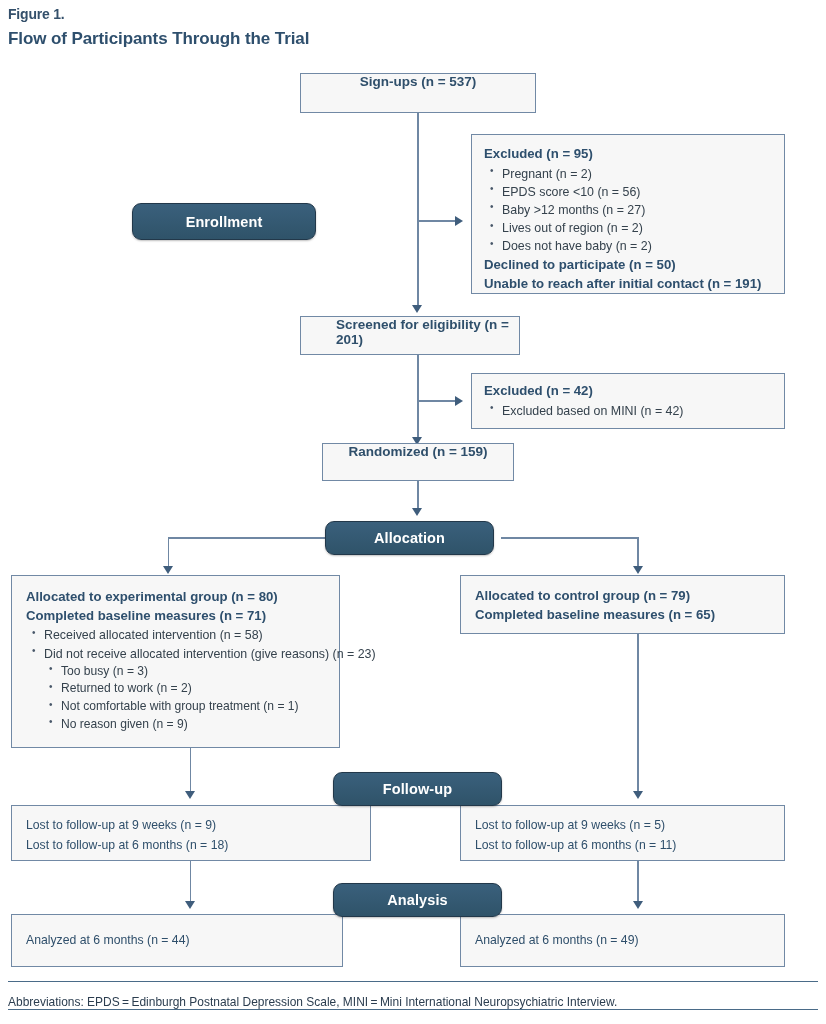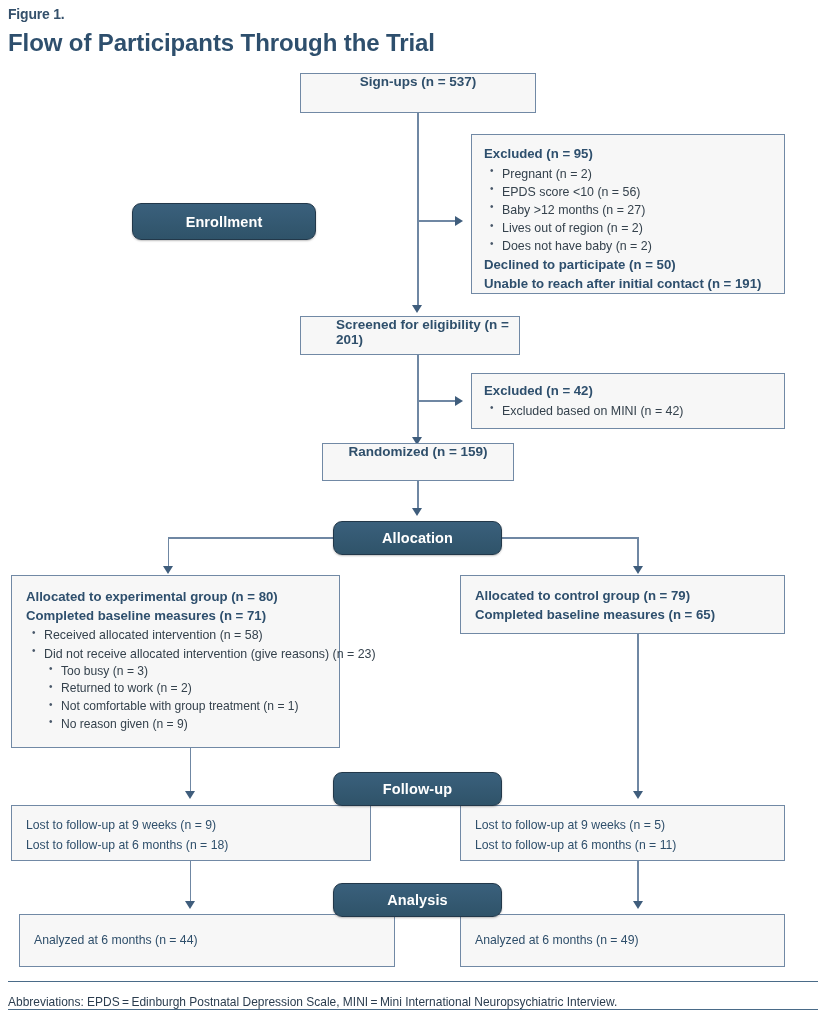--- a/index.html
+++ b/index.html
@@ -32,21 +32,21 @@
     color: #34506b;
     letter-spacing: -0.2px;
     font-family: "Liberation Sans Narrow", "Liberation Sans", sans-serif;
     transform: scaleX(0.90);
     transform-origin: left center;
   }
   .fig-title {
     position: absolute;
     left: 8px;
     top: 29px;
-    font-size: 24px;
+    font-size: 17px;
     font-weight: 700;
     color: #2e4f6d;
     letter-spacing: -0.1px;
   }
 
   
   .box {
     position: absolute;
     box-sizing: border-box;
     background: #f7f7f7;
@@ -249,21 +249,21 @@
       <ul class="bl">
         <li>Excluded based on MINI (n = 42)</li>
       </ul>
     </div>
   </div>
 
   <div class="box center" style="left:322px; top:443px; width:192px; height:38px;">
     <span>Randomized (n = 159)</span>
   </div>
 
-  <div class="banner" style="left:333px; top:521px; width:169px; height:34px;">
+  <div class="banner" style="left:325px; top:521px; width:169px; height:34px;">
     <span>Allocation</span>
   </div>
 
   <div class="box" style="left:11px; top:575px; width:329px; height:173px;">
     <div class="box-body" style="padding-top:12px; padding-left:14px;">
       <div class="hd">Allocated to experimental group (n = 80)</div>
       <div class="hd">Completed baseline measures (n = 71)</div>
       <ul class="bl">
         <li>Received allocated intervention (n = 58)</li>
         <li>
@@ -301,21 +301,21 @@
     <div class="box-body" style="padding-top:9px; padding-left:14px;">
       <div class="narrow-txt">Lost to follow-up at 9 weeks (n = 5)</div>
       <div class="narrow-txt">Lost to follow-up at 6 months (n = 11)</div>
     </div>
   </div>
 
   <div class="banner" style="left:333px; top:883px; width:169px; height:34px;">
     <span>Analysis</span>
   </div>
 
-  <div class="box" style="left:19px; top:914px; width:376px; height:53px;">
+  <div class="box" style="left:11px; top:914px; width:332px; height:53px;">
     <div class="box-body" style="padding-top:15px; padding-left:14px;">
       <div class="narrow-txt">Analyzed at 6 months (n = 44)</div>
     </div>
   </div>
 
   <div class="box" style="left:460px; top:914px; width:325px; height:53px;">
     <div class="box-body" style="padding-top:15px; padding-left:14px;">
       <div class="narrow-txt">Analyzed at 6 months (n = 49)</div>
     </div>
   </div>

